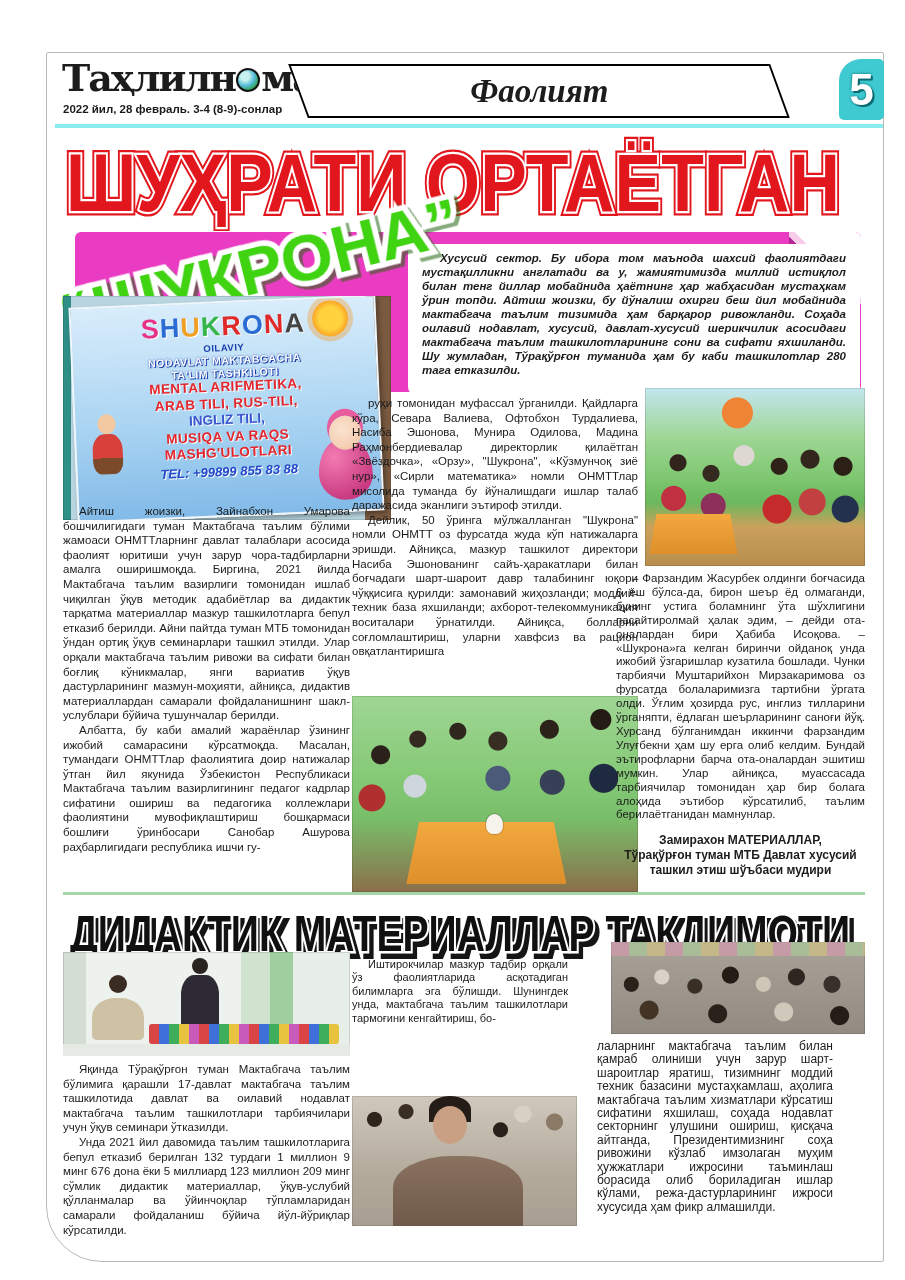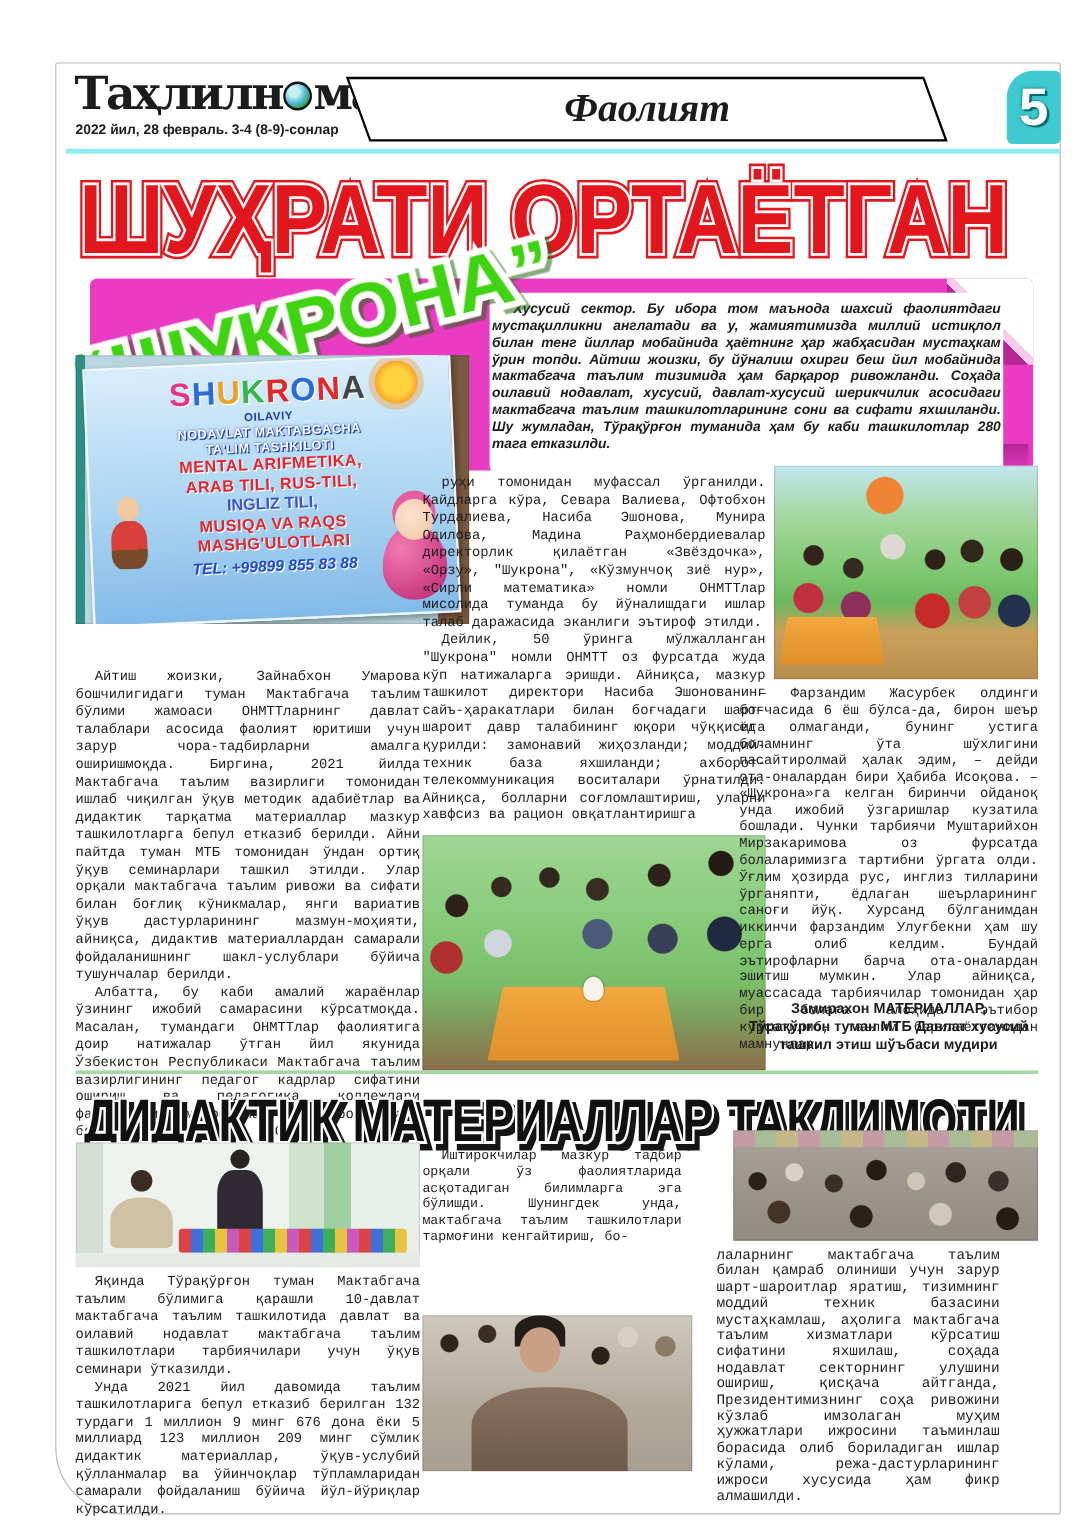--- a/index.html
+++ b/index.html
@@ -25,21 +25,21 @@
            color:#fff;font-size:44px;font-weight:bold;text-shadow:0 0 3px #0a6a70,2px 2px 0 #0a6a70;}
   #cyan-rule{left:55px;top:124px;width:828px;height:4px;background:#8aecee;}
   
   #headline1{left:58px;top:131px;width:790px;height:100px;}
   #pinkbox{left:75px;top:232px;width:786px;height:160px;background:#ea3cc2;border-radius:6px;}
   .curl-tr{position:absolute;right:0;top:0;width:72px;height:72px;border-radius:0 6px 0 0;
            background:linear-gradient(225deg,#ffffff 0 46%,#f8cdEC 46% 53%,#b52697 53% 70%,#ea3cc2 70%);}
   .curl-br{position:absolute;right:4px;bottom:-12px;width:120px;height:34px;border-radius:0 0 50px 10px;
            background:linear-gradient(180deg,#b52697,#ea3cc2 80%);box-shadow:0 3px 4px rgba(0,0,0,.25);}
   #leadbox{position:absolute;left:333px;top:12px;width:424px;height:138px;background:#fff;
-           border-radius:9px;padding:7px 2px;font-weight:bold;font-style:italic;font-size:11.5px;
+           border-radius:9px;padding:7px 14px;font-weight:bold;font-style:italic;font-size:11.5px;
            line-height:14px;text-align:justify;overflow:hidden;}
   #leadbox p{margin:0;text-indent:18px;}
   #green-title{left:44px;top:192px;width:430px;height:150px;transform:rotate(-14deg);
                filter:drop-shadow(3px 4px 0 rgba(35,100,15,.55));}
   
   #ph-banner{left:63px;top:296px;width:328px;height:224px;
              background:linear-gradient(90deg,#2f8f86 0 8px,#b9d6e0 8px 302px,#7a5a40 302px);}
   #banner-inner{position:absolute;left:10px;top:5px;width:303px;height:212px;transform:rotate(-2.5deg);
                 background:linear-gradient(180deg,#d9edfb 0%,#abd5f2 55%,#82bae8 100%);
                 border:2px solid #eef6fc;box-shadow:2px 3px 5px rgba(0,0,0,.35);
@@ -56,21 +56,21 @@
          text-shadow:1px 1px 0 #ffffff;}
   .b-indigo{color:#3c55cf;font-weight:bold;font-size:13.5px;line-height:16.5px;
             text-shadow:1px 1px 0 #ffffff;}
   .b-tel{color:#2448c8;font-weight:bold;font-style:italic;font-size:13px;margin-top:2px;
          text-shadow:1px 1px 0 #fff;}
   
   .head{position:absolute;border-radius:50%;}
   .bodyshape{position:absolute;}
   
   .col{position:absolute;font-size:11.5px;line-height:14.6px;text-align:justify;}
-  .col p{margin:0;text-indent:16px;font-family:Liberation Mono, monospace;}
+  .col p{margin:0;text-indent:16px;}
   .byline{position:absolute;font-weight:bold;font-size:12px;line-height:15px;text-align:center;}
   
   .photo{position:absolute;overflow:hidden;box-shadow:0 0 0 1px rgba(0,0,0,.12) inset;}
   #ph-kids-right{left:645px;top:388px;width:220px;height:178px;background:
      radial-gradient(circle at 42% 14%,#ef8435 0 15px,transparent 16px),
      radial-gradient(circle at 15% 42%,#30241c 0 8px,transparent 9px),
      radial-gradient(circle at 30% 48%,#342a20 0 8px,transparent 9px),
      radial-gradient(circle at 45% 38%,#ddd8d1 0 10px,transparent 11px),
      radial-gradient(circle at 61% 44%,#2e2118 0 8px,transparent 9px),
      radial-gradient(circle at 75% 40%,#33261c 0 9px,transparent 10px),
@@ -177,21 +177,21 @@
 
       <div class="bodyshape" style="right:8px;bottom:10px;width:54px;height:62px;border-radius:46% 46% 50% 50%/58% 58% 42% 42%;
                   background:radial-gradient(circle at 30% 30%,#f27ab2,#c93a80 75%),radial-gradient(circle at 70% 60%,#fff 0 2px,transparent 3px);"></div>
       <div class="head" style="right:18px;bottom:60px;width:32px;height:34px;background:radial-gradient(circle at 40% 40%,#fbe3d0,#f0c2a2);box-shadow:0 -5px 0 2px #e85d9e;"></div>
 
       <div class="head" style="left:22px;bottom:86px;width:18px;height:20px;background:#f2c9a0;"></div>
       <div class="bodyshape" style="left:16px;bottom:46px;width:30px;height:40px;border-radius:40% 40% 30% 30%;background:linear-gradient(180deg,#d8403a 60%,#7a4a2a 60%);"></div>
     </div>
   </div>
 
-  <div class="col" id="a1c1" style="left:63px;top:558px;width:287px;height:368px;">
+  <div class="col" id="a1c1" style="left:63px;top:504px;width:287px;height:368px;">
     <p>Айтиш жоизки, Зайнабхон Умарова бошчилигидаги туман Мактабгача таълим бўлими жамоаси ОНМТТларнинг давлат талаблари асосида фаолият юритиши учун зарур чора-тадбирларни амалга оширишмоқда. Биргина, 2021 йилда  Мактабгача таълим вазирлиги томонидан ишлаб чиқилган ўқув методик адабиётлар ва дидактик тарқатма материаллар мазкур ташкилотларга бепул етказиб берилди. Айни пайтда туман МТБ томонидан ўндан ортиқ ўқув семинарлари ташкил этилди. Улар орқали мактабгача таълим ривожи ва сифати билан боғлиқ кўникмалар, янги вариатив ўқув дастурларининг мазмун-моҳияти, айниқса, дидактив материаллардан самарали фойдаланишнинг шакл-услублари бўйича тушунчалар берилди.</p>
     <p>Албатта, бу каби амалий жараёнлар ўзининг ижобий самарасини кўрсатмоқда. Масалан, тумандаги ОНМТТлар фаолиятига доир натижалар ўтган йил якунида Ўзбекистон Республикаси Мактабгача таълим вазирлигининг педагог кадрлар сифатини ошириш ва педагогика коллежлари фаолиятини мувофиқлаштириш бошқармаси бошлиғи ўринбосари Санобар Ашурова раҳбарлигидаги республика ишчи гу-</p>
   </div>
   <div class="col" id="a1c2" style="left:352px;top:396px;width:286px;height:296px;">
     <p>руҳи томонидан муфассал ўрганилди. Қайдларга кўра, Севара Валиева, Офтобхон Турдалиева, Насиба Эшонова, Мунира Одилова, Мадина Раҳмонбердиевалар директорлик қилаётган «Звёздочка», «Орзу», "Шукрона", «Кўзмунчоқ зиё нур», «Сирли математика» номли ОНМТТлар мисолида туманда бу йўналишдаги ишлар талаб даражасида эканлиги эътироф этилди.</p>
     <p>Дейлик, 50 ўринга мўлжалланган "Шукрона" номли ОНМТТ оз фурсатда жуда кўп натижаларга эришди. Айниқса, мазкур ташкилот директори Насиба Эшонованинг сайъ-ҳаракатлари билан боғчадаги шарт-шароит давр талабининг юқори чўққисига қурилди: замонавий жиҳозланди; моддий-техник база яхшиланди; ахборот-телекоммуникация воситалари ўрнатилди.  Айниқса, болларни соғломлаштириш, уларни хавфсиз ва рацион овқатлантиришга</p>
   </div>
   <div class="abs photo" id="ph-kids-mid">
     <div class="ph-table"></div>
     <div class="ph-toy"></div>
@@ -217,21 +217,21 @@
   <div class="abs photo" id="ph-seminar">
     <div class="head" style="left:16%;top:22%;width:18px;height:18px;background:#3a2c22;"></div>
     <div class="bodyshape" style="left:10%;top:44%;width:52px;height:42px;border-radius:45% 45% 10% 10%;background:#cfc2a4;"></div>
     <div class="head" style="left:45%;top:6%;width:16px;height:16px;background:#2a2420;"></div>
     <div class="bodyshape" style="left:41%;top:22%;width:38px;height:56px;border-radius:35% 35% 8% 8%;background:#2e2a34;"></div>
     <div class="books"></div>
     <div class="tabletop"></div>
   </div>
 
   <div class="col" id="a2c1" style="left:63px;top:1062px;width:287px;">
-    <p>Яқинда Тўрақўрғон туман Мактабгача таълим бўлимига қарашли 10-давлат мактабгача таълим ташкилотида давлат ва оилавий нодавлат мактабгача таълим ташкилотлари тарбиячилари учун ўқув семинари ўтказилди.</p>
+    <p>Яқинда Тўрақўрғон туман Мактабгача таълим бўлимига қарашли 17-давлат мактабгача таълим ташкилотида давлат ва оилавий нодавлат мактабгача таълим ташкилотлари тарбиячилари учун ўқув семинари ўтказилди.</p>
     <p>Унда 2021 йил давомида таълим ташкилотларига бепул етказиб берилган 132 турдаги 1 миллион 9 минг 676 дона ёки 5 миллиард 123 миллион 209 минг сўмлик дидактик материаллар, ўқув-услубий қўлланмалар ва ўйинчоқлар тўпламларидан самарали фойдаланиш бўйича йўл-йўриқлар кўрсатилди.</p>
   </div>
 
   <div class="col" id="a2c2" style="left:352px;top:958px;width:216px;font-size:11px;line-height:13.4px;">
     <p>Иштирокчилар мазкур тадбир орқали ўз фаолиятларида асқотадиган билимларга эга бўлишди. Шунингдек унда, мактабгача таълим ташкилотлари тармоғини кенгайтириш, бо-</p>
   </div>
   <div class="abs photo" id="ph-woman">
     <div class="bodyshape" style="left:18%;bottom:0;width:58%;height:54%;border-radius:45% 45% 0 0;background:linear-gradient(180deg,#8a7260,#6e594a);"></div>
     <div class="bodyshape" style="left:34%;top:0;width:42px;height:26px;border-radius:50% 50% 0 0;background:#241c16;"></div>
     <div class="head" style="left:36%;top:8%;width:34px;height:38px;background:#c9a084;"></div>

